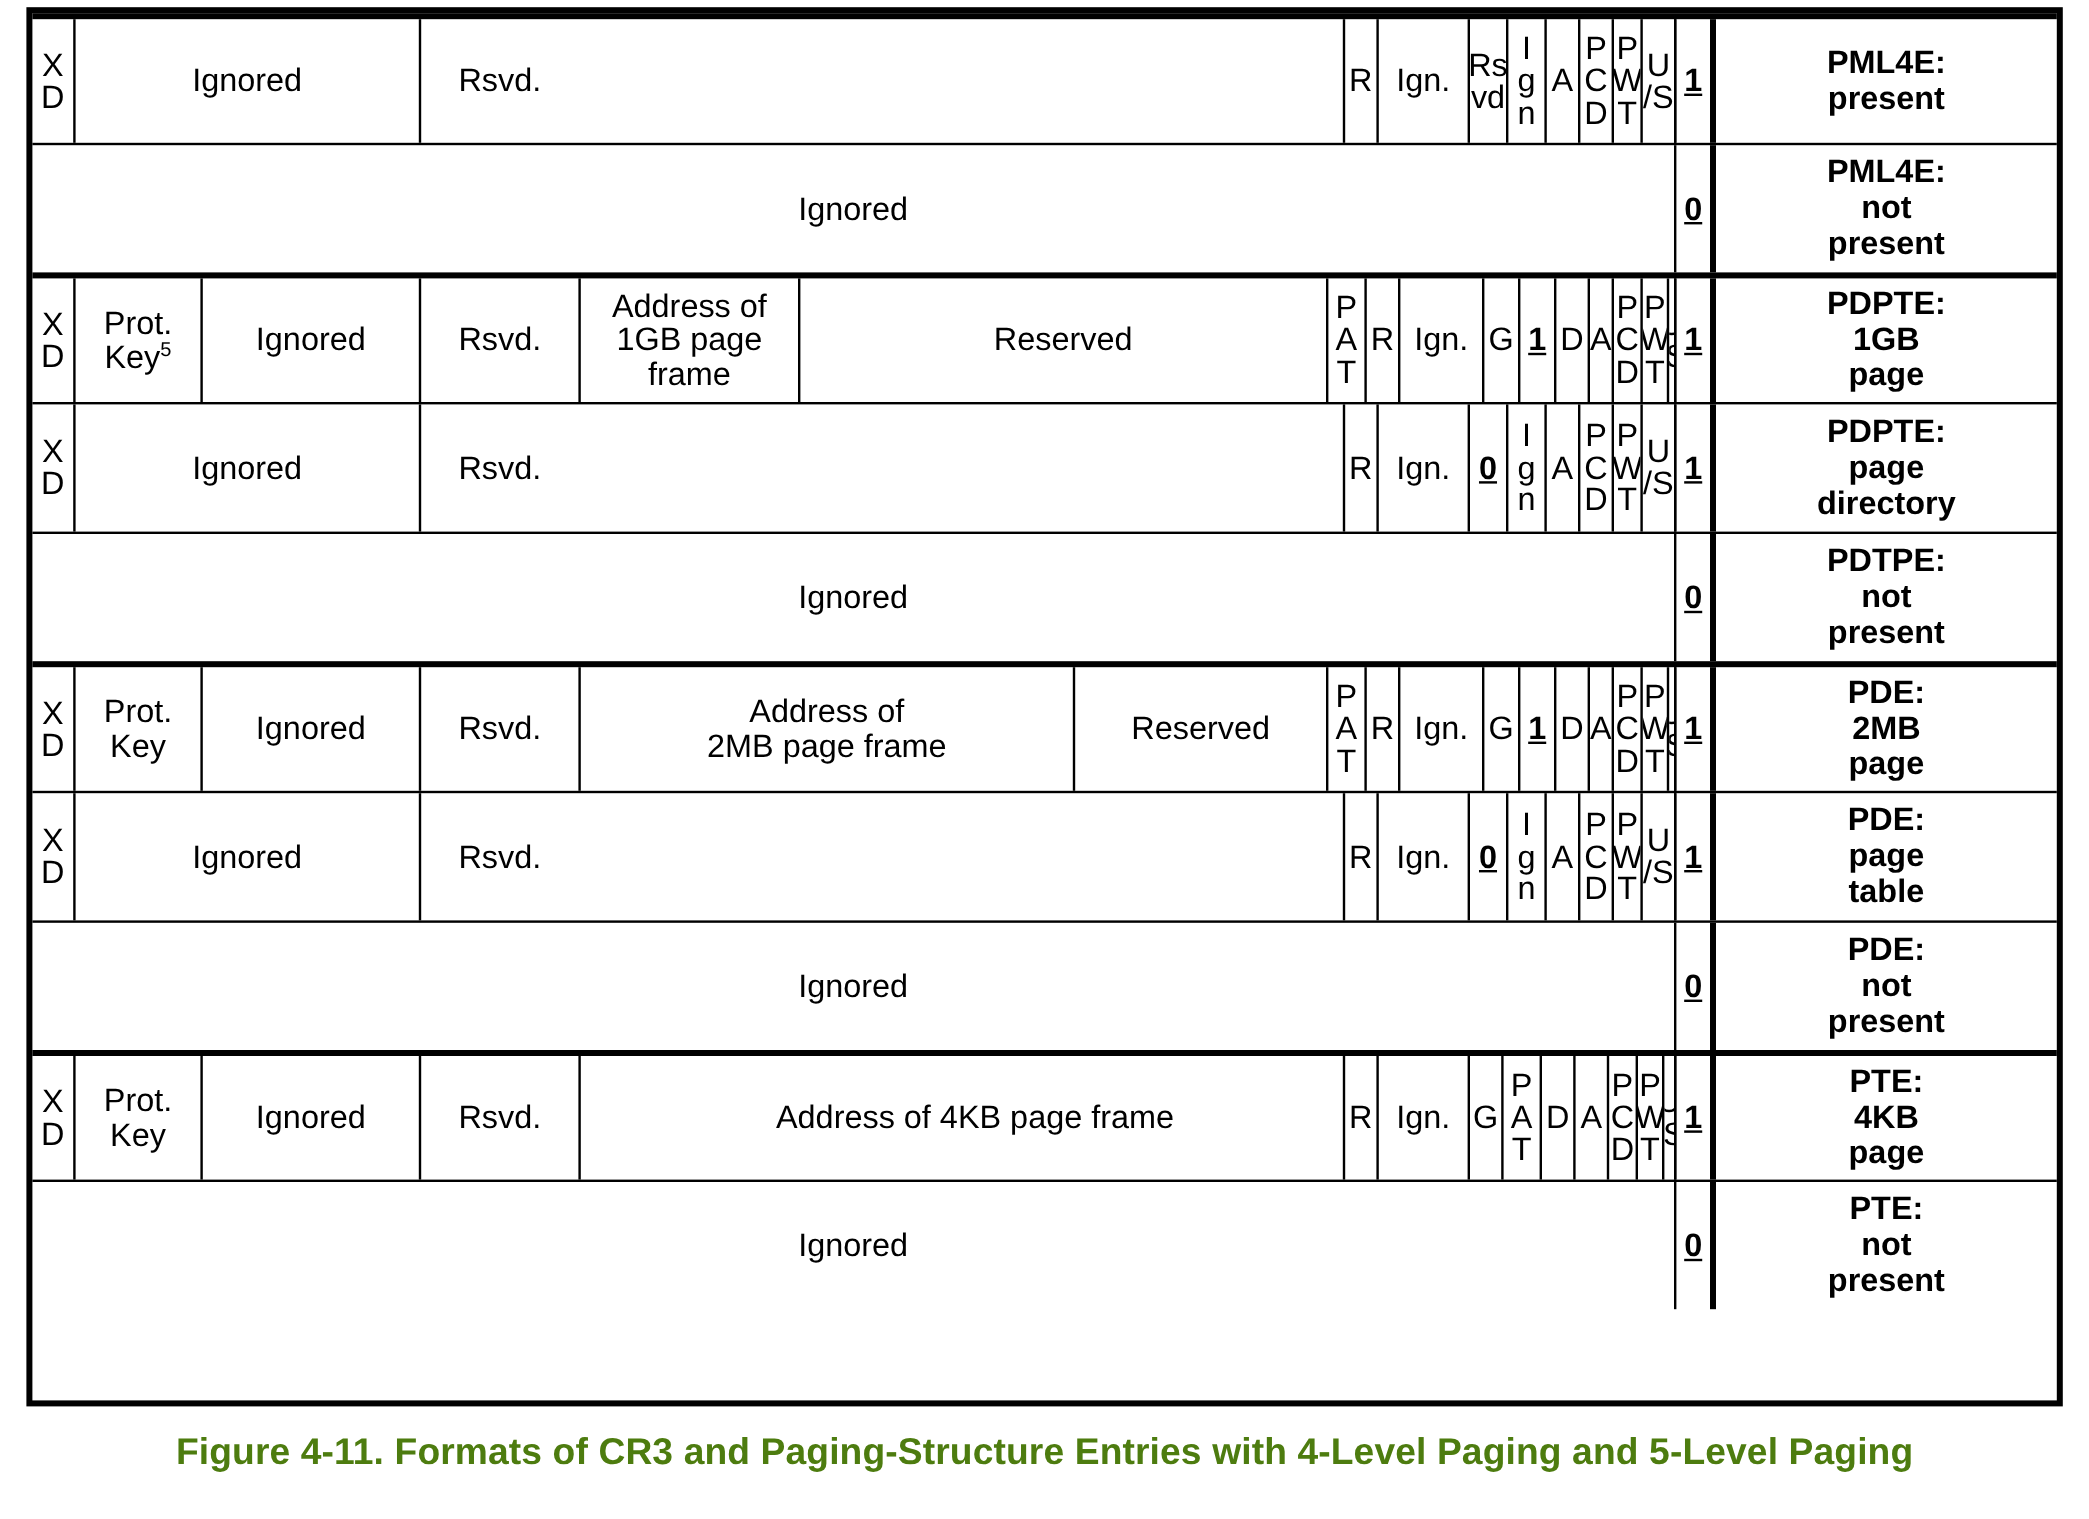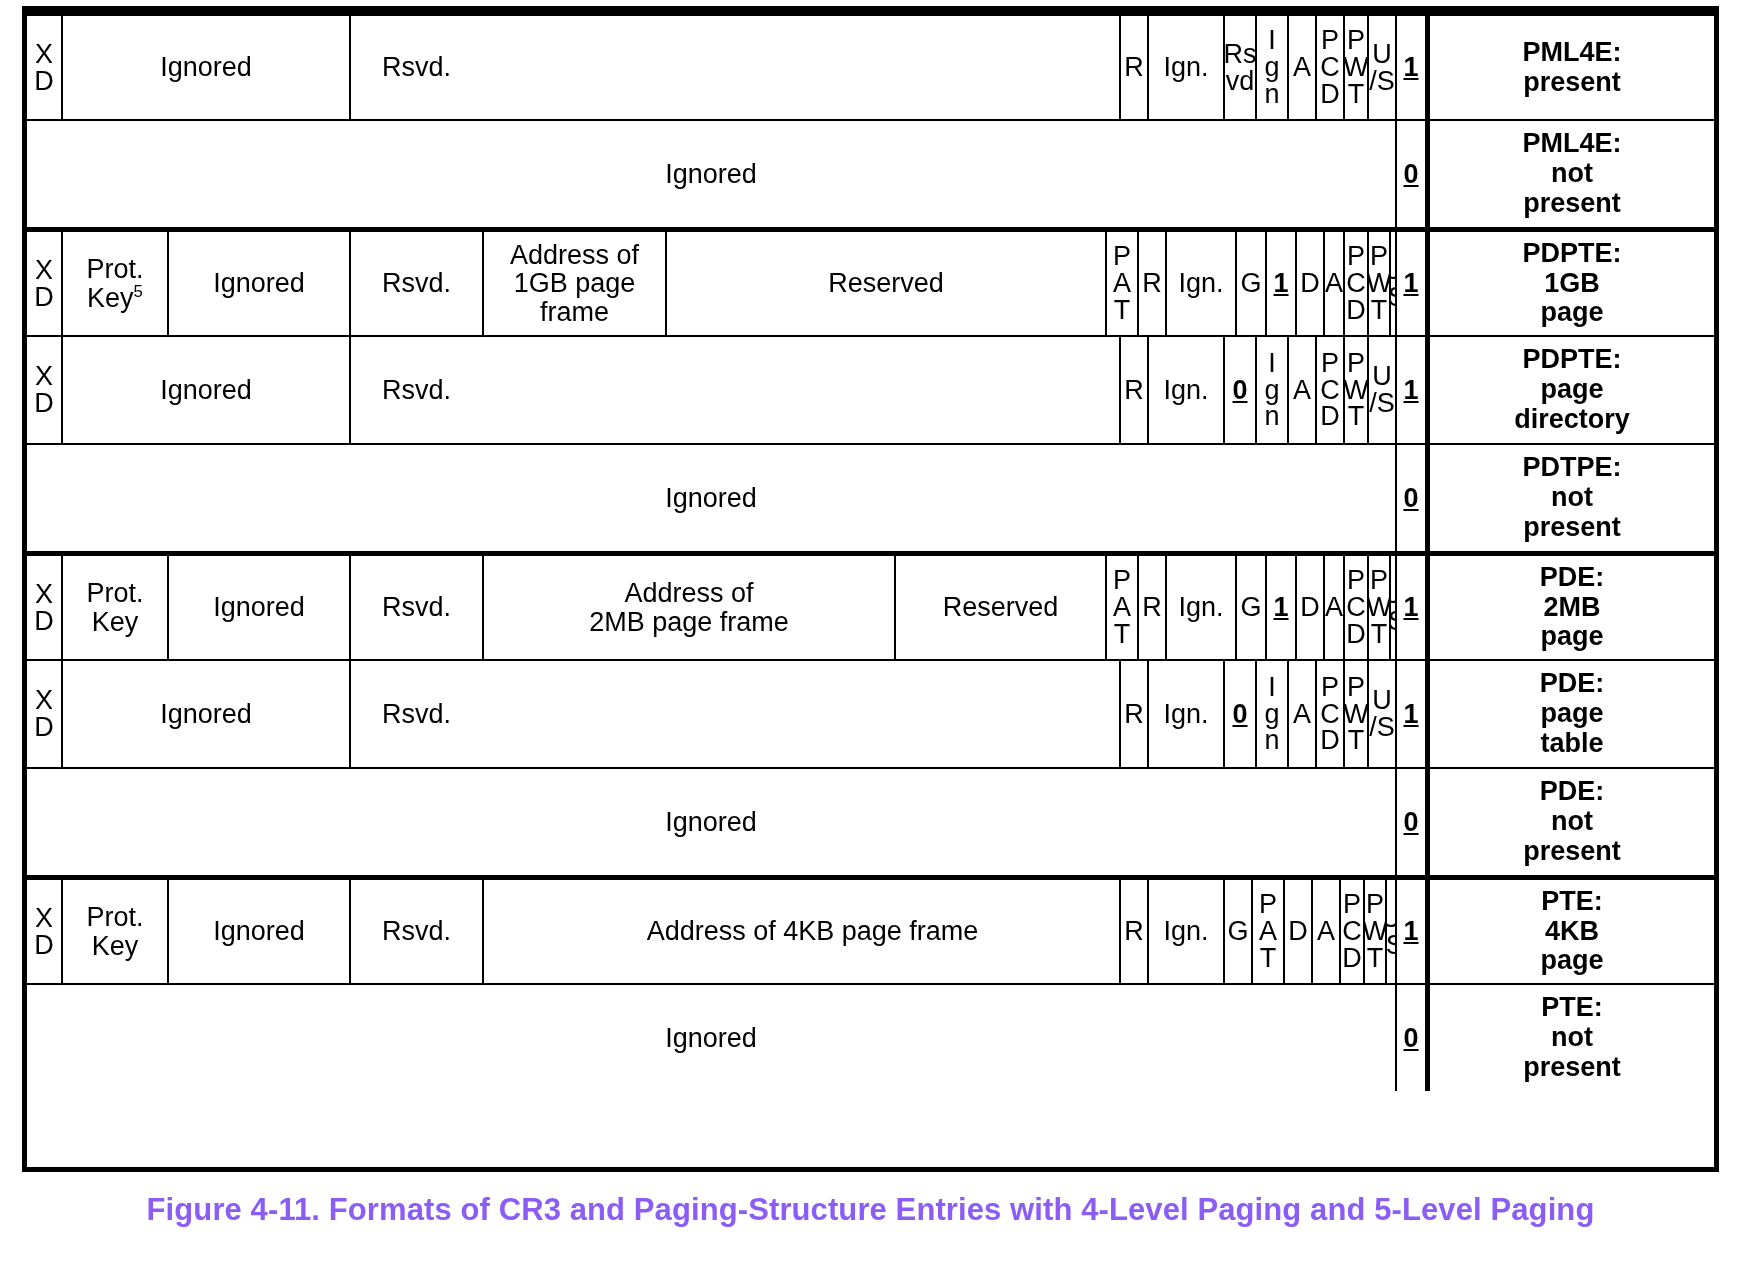--- a/index.html
+++ b/index.html
@@ -78,21 +78,21 @@
 
   sup{font-size:0.62em;vertical-align:super;line-height:0;}
 
   
   #caption{
     position:absolute;
     left:0;top:1192px;width:1741px;
     text-align:center;
     font-weight:700;
     font-size:31px;
-    color:#8b5cf6;
+    color:#4d7c0f;
     letter-spacing:0.1px;
   }
 </style>
 </head>
 <body>
 
 <div id="figure">
 
   <div id="table">
 

